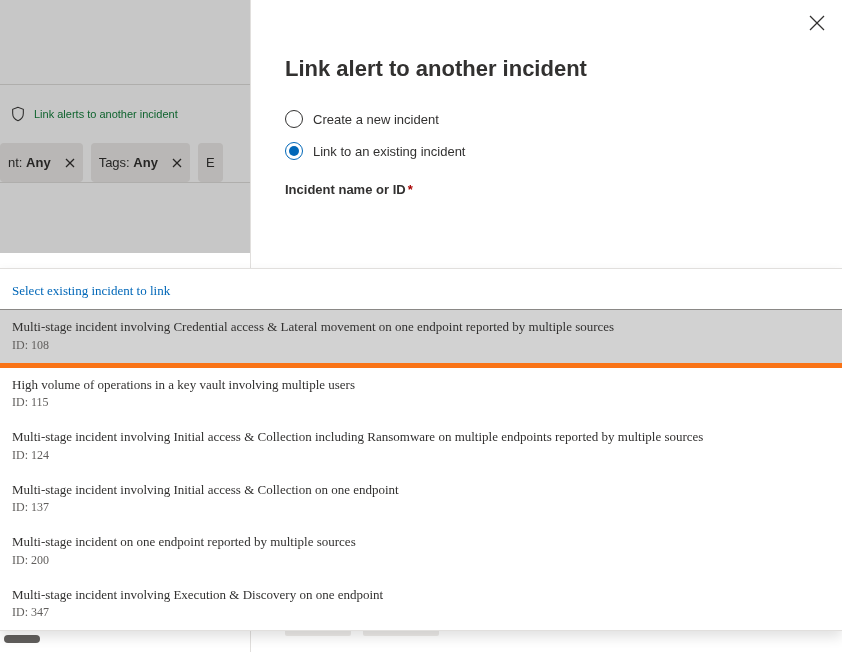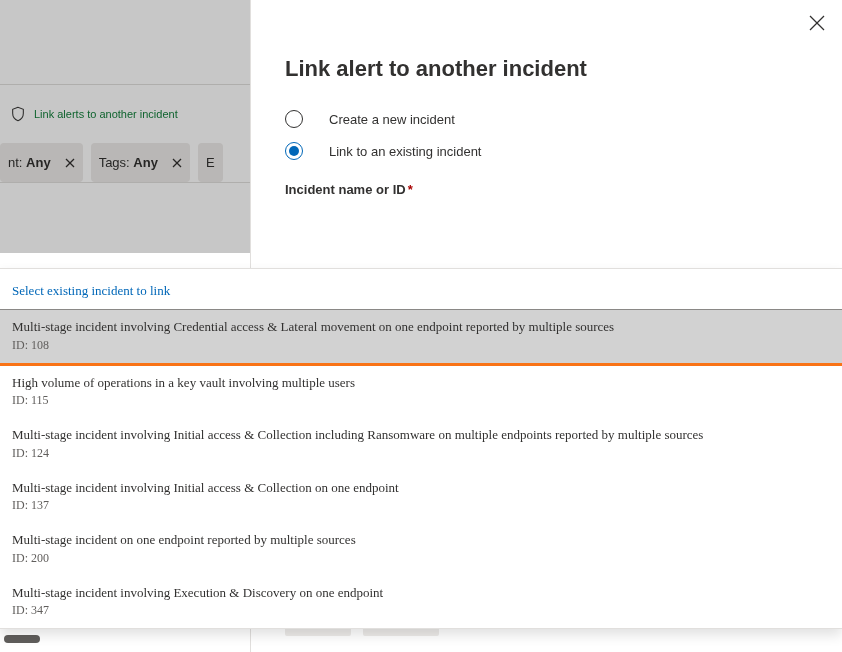--- a/index.html
+++ b/index.html
@@ -61,21 +61,21 @@
       z-index: 4;
       border-left: 1px solid #e1dfdd;
     }
     .panel-close {
       position: absolute; top: 14px; right: 16px;
       width: 18px; height: 18px; cursor: pointer; color: #323130;
     }
     .panel-body { padding: 56px 34px 0 34px; }
     .panel-title { font-size: 22px; font-weight: 600; margin-bottom: 28px; }
     .radio-group { display: flex; flex-direction: column; gap: 14px; margin-bottom: 22px; }
-    .radio-opt { display: flex; align-items: center; gap: 26px; cursor: pointer; }
+    .radio-opt { display: flex; align-items: center; gap: 10px; cursor: pointer; }
     .radio-circle {
       width: 18px; height: 18px; border-radius: 50%;
       border: 1px solid #323130; position: relative; flex-shrink: 0;
     }
     .radio-opt[data-selected="true"] .radio-circle { border-color: #0067b8; }
     .radio-opt[data-selected="true"] .radio-circle::after {
       content: ""; position: absolute; top: 3px; left: 3px;
       width: 10px; height: 10px; background: #0067b8; border-radius: 50%;
     }
     .radio-label { font-size: 13px; }
@@ -110,21 +110,21 @@
       padding: 14px 12px 10px 12px;
       color: #0067b8; font-size: 13px;
     }
     .sugg-item {
       padding: 8px 12px 10px 12px;
       cursor: pointer;
     }
     .sugg-item.first {
       background: #d2d2d2;
       border-top: 1px solid #8a8886;
-      border-bottom: 3px solid #f97316;
+      border-bottom: 5px solid #f97316;
     }
     .sugg-title { font-size: 13px; color: #323130; line-height: 1.35; }
     .sugg-id { font-size: 12px; color: #605e5c; margin-top: 2px; }
   </style>
 </head>
 <body>
 
 <div class="underlay">
   <div class="top-strip"></div>
   <div class="actions-row">

